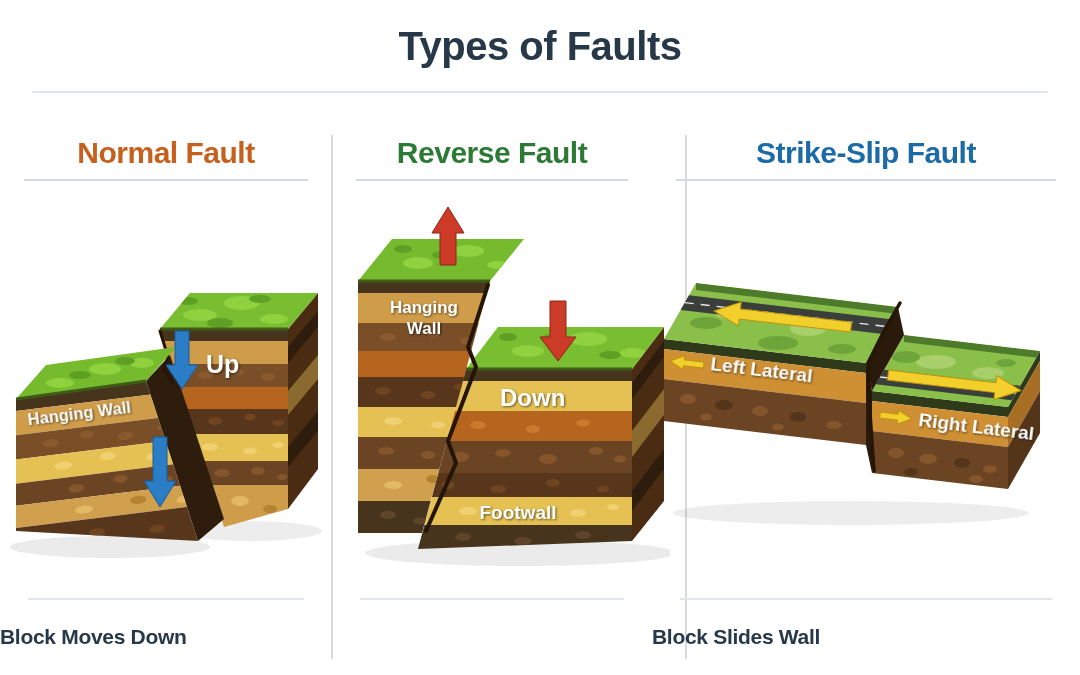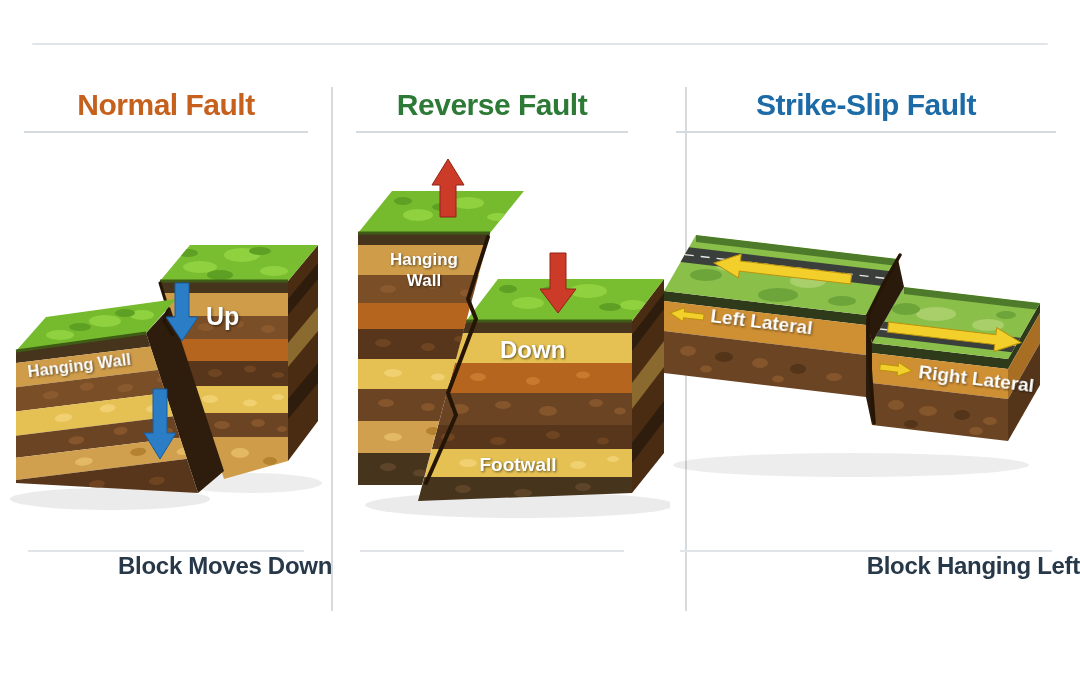--- a/index.html
+++ b/index.html
@@ -33,34 +33,35 @@
   .title-rule{height:2px;background:#d5dade;margin:9px 24px 0 24px;}
 
   .figure{position:relative;height:417px;}
   .figure svg{position:absolute;}
   .svg-normal{left:10px;top:88px;}
   .svg-reverse{left:16px;top:20px;}
   .svg-strike{left:4px;top:86px;}
 
   .caption-rule{height:2px;background:#e1e4e8;margin:0 28px;}
   .panel-caption{
-    text-align:right;font-size:24px;font-weight:700;
+    margin-top:25px;text-align:left;font-size:21px;font-weight:700;
     color:#273849;letter-spacing:-0.3px;
   }
 
   .svg-label{
     fill:#ffffff;font-weight:700;
     font-family:"Liberation Sans",sans-serif;
     filter:drop-shadow(1px 1.5px 1px rgba(0,0,0,0.55));
   }
 </style>
 </head>
 <body>
 
 <header class="page-header">
+  <h1 class="page-title">Types of Faults</h1>
   <div class="main-rule"></div>
 </header>
 
 <main class="panels">
 
   <section class="panel panel-1">
     <h2 class="panel-title title-orange">Normal Fault</h2>
     <div class="title-rule"></div>
     <div class="figure">
       <svg class="svg-normal" width="312" height="300" viewBox="0 0 312 300">
@@ -392,16 +393,16 @@
           <polygon points="0,0 14,-7 14,-3 34,-3 34,3 14,3 14,7" fill="#f2cf2a" stroke="#bb930e" stroke-width="1"></polygon>
         </g>
         <text x="54" y="103" transform="rotate(7 54 103)" font-size="19" class="svg-label">Left Lateral</text>
         <g transform="translate(224,148) rotate(7)">
           <polygon points="0,-3 18,-3 18,-7 32,0 18,7 18,3 0,3" fill="#f2cf2a" stroke="#bb930e" stroke-width="1"></polygon>
         </g>
         <text x="262" y="159" transform="rotate(7 262 159)" font-size="19" class="svg-label">Right Lateral</text>
       </svg>
     </div>
     <div class="caption-rule"></div>
-    <div class="panel-caption">Block Hanging Left</div>
+    <div class="panel-caption">Block Slides Wall</div>
   </section>
 
 </main>
 
 </body></html>

